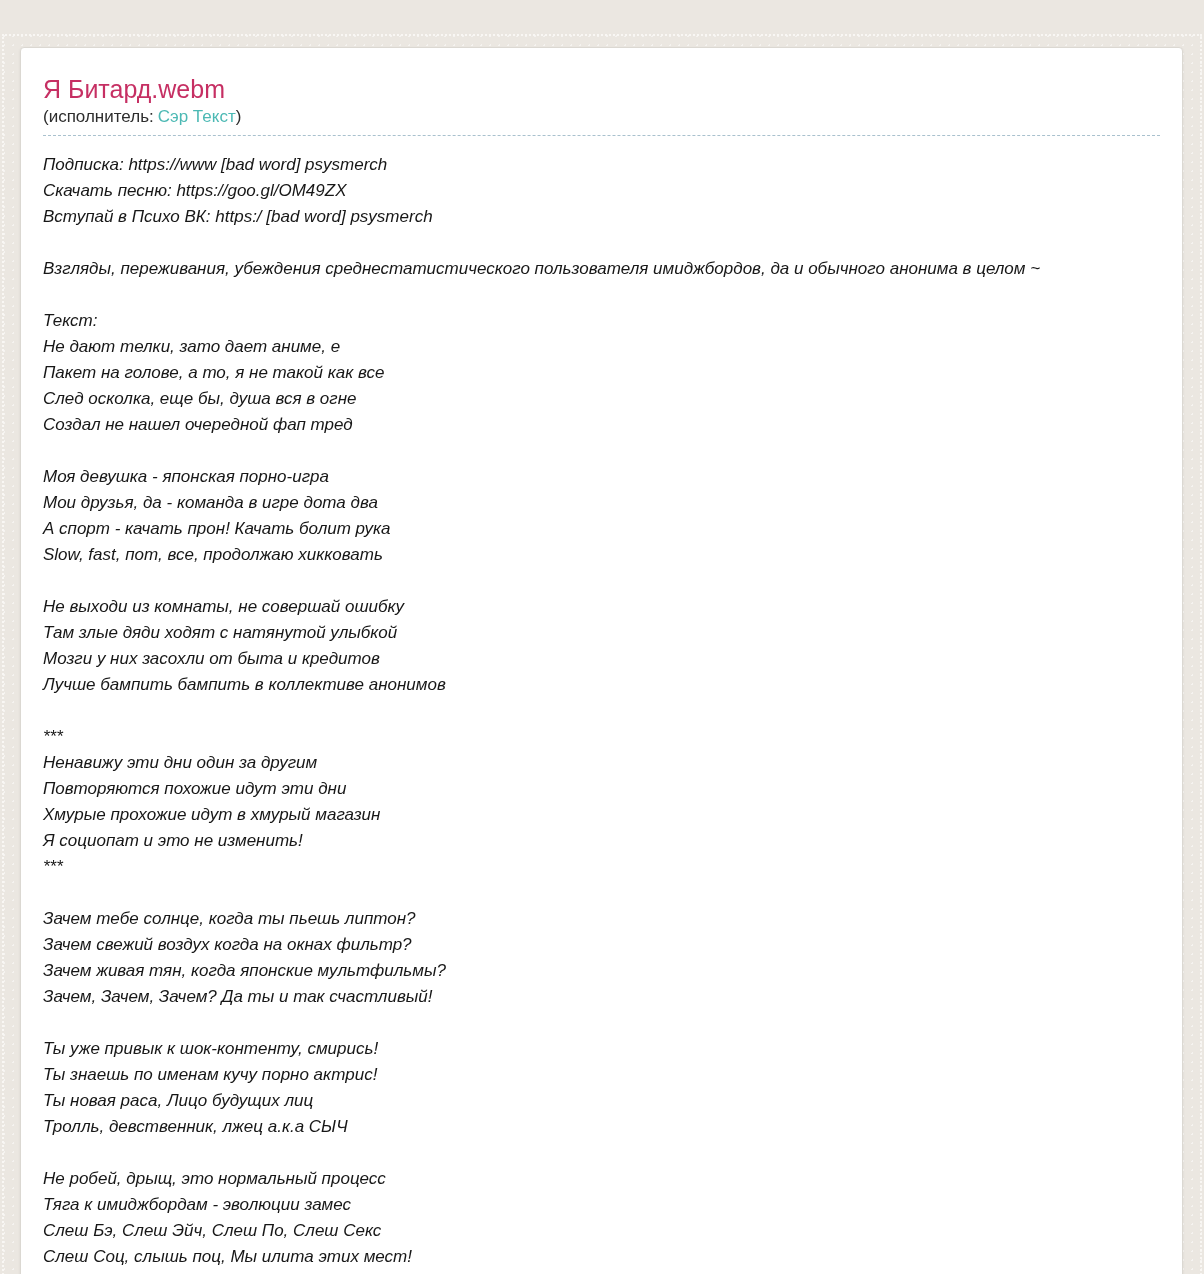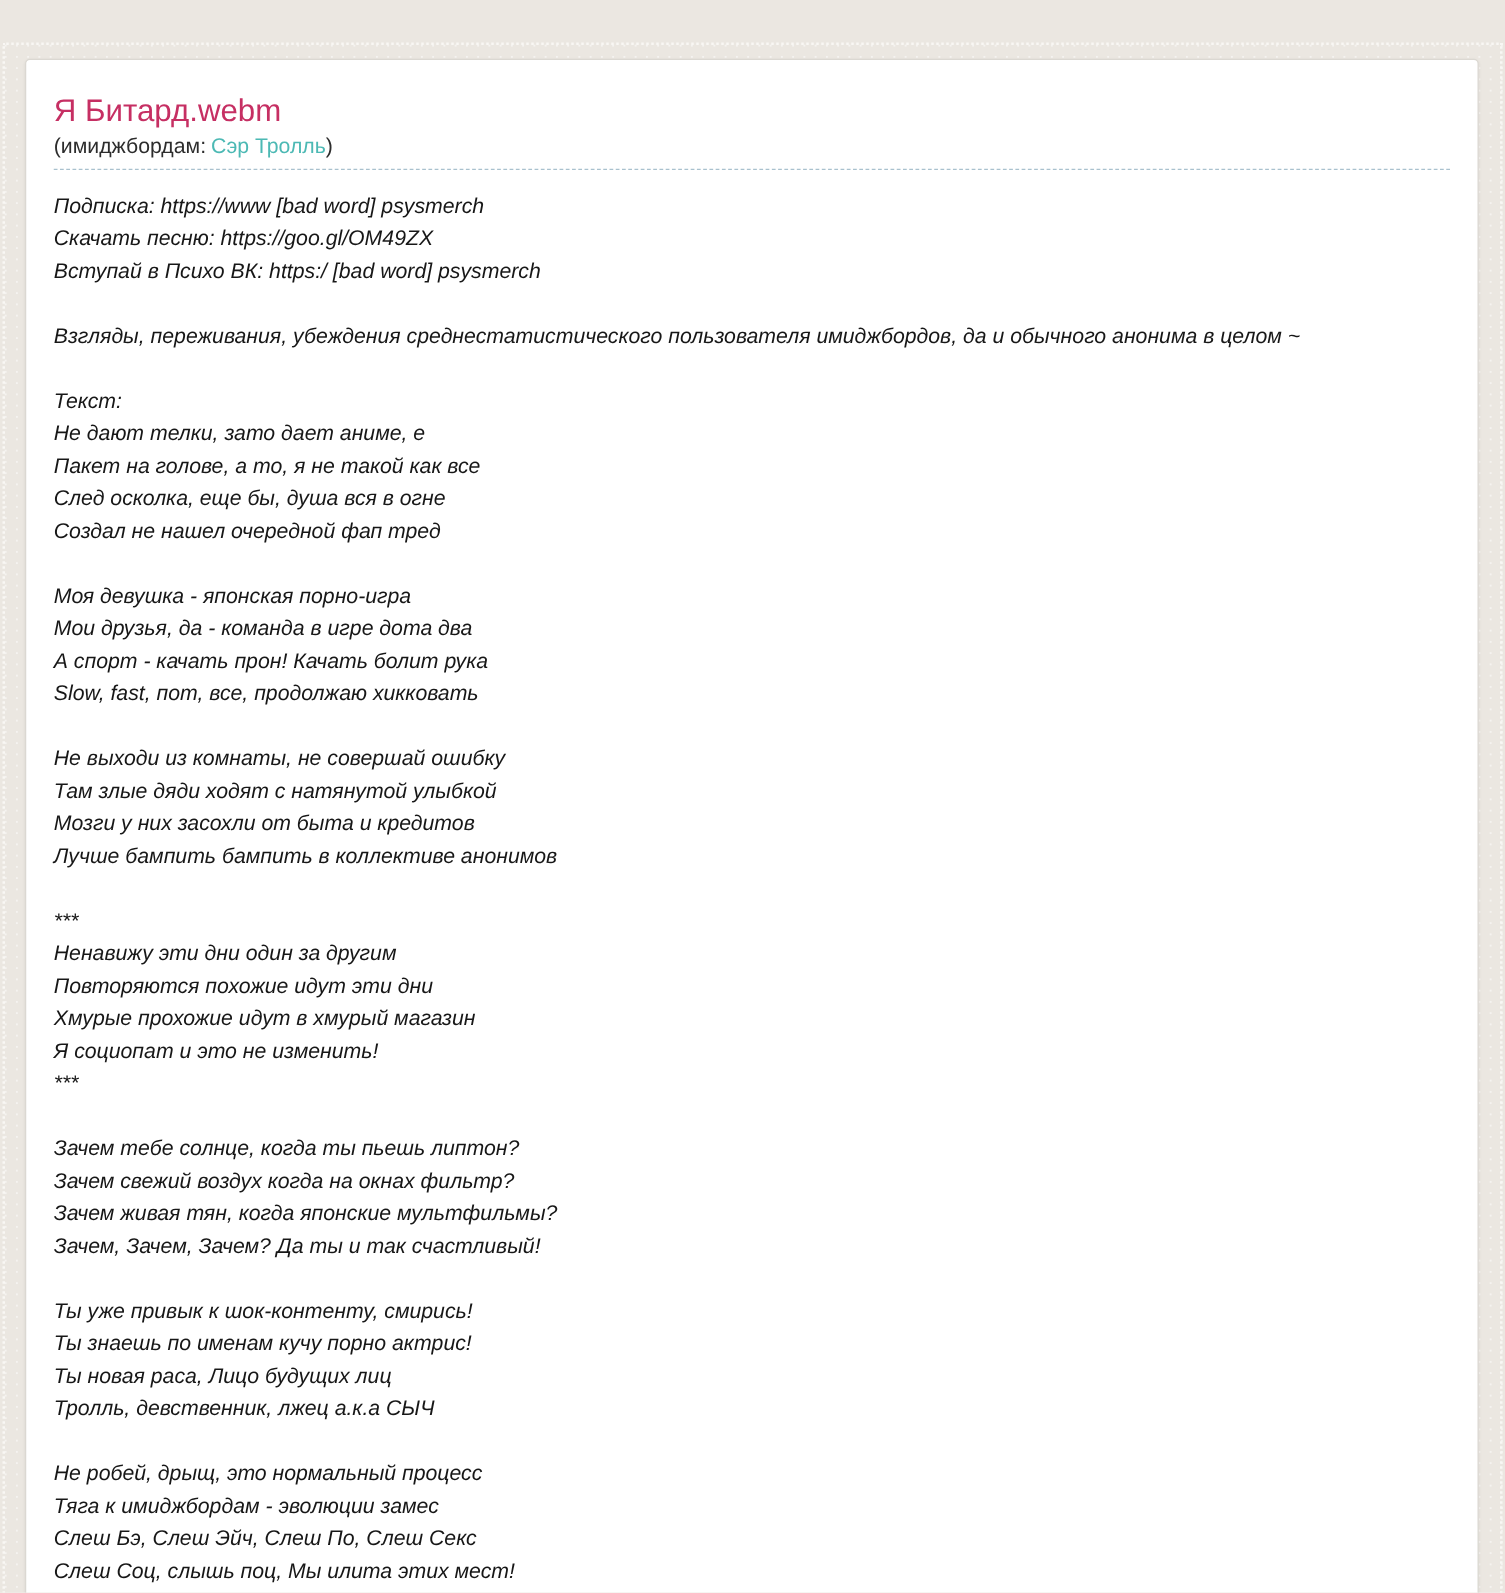--- a/index.html
+++ b/index.html
@@ -72,20 +72,20 @@
 </style>
 </head>
 <body>
 
 <div class="page-frame">
   <div class="card">
 
     <div class="header">
       <h1 class="song-title" style="color: rgb(198, 47, 99);">Я Битард.webm</h1>
       <div class="artist-line">
-        <span>(имиджбордам:</span><a class="artist-link" style="color: rgb(76, 185, 180);">Сэр Тролль</a><span>)</span>
+        <span>(исполнитель:</span><a class="artist-link" style="color: rgb(76, 185, 180);">Сэр Текст</a><span>)</span>
       </div>
     </div>
 
     <div class="lyrics"><div class="lyric-line">Подписка: https://www [bad word] psysmerch</div><div class="lyric-line">Скачать песню: https://goo.gl/OM49ZX</div><div class="lyric-line">Вступай в Психо ВК: https:/ [bad word] psysmerch</div><div class="lyric-line">&nbsp;</div><div class="lyric-line">Взгляды, переживания, убеждения среднестатистического пользователя имиджбордов, да и обычного анонима в целом ~</div><div class="lyric-line">&nbsp;</div><div class="lyric-line">Текст:</div><div class="lyric-line">Не дают телки, зато дает аниме, е</div><div class="lyric-line">Пакет на голове, а то, я не такой как все</div><div class="lyric-line">След осколка, еще бы, душа вся в огне</div><div class="lyric-line">Создал не нашел очередной фап тред</div><div class="lyric-line">&nbsp;</div><div class="lyric-line">Моя девушка - японская порно-игра</div><div class="lyric-line">Мои друзья, да - команда в игре дота два</div><div class="lyric-line">А спорт - качать прон! Качать болит рука</div><div class="lyric-line">Slow, fast, пот, все, продолжаю хикковать</div><div class="lyric-line">&nbsp;</div><div class="lyric-line">Не выходи из комнаты, не совершай ошибку</div><div class="lyric-line">Там злые дяди ходят с натянутой улыбкой</div><div class="lyric-line">Мозги у них засохли от быта и кредитов</div><div class="lyric-line">Лучше бампить бампить в коллективе анонимов</div><div class="lyric-line">&nbsp;</div><div class="lyric-line">***</div><div class="lyric-line">Ненавижу эти дни один за другим</div><div class="lyric-line">Повторяются похожие идут эти дни</div><div class="lyric-line">Хмурые прохожие идут в хмурый магазин</div><div class="lyric-line">Я социопат и это не изменить!</div><div class="lyric-line">***</div><div class="lyric-line">&nbsp;</div><div class="lyric-line">Зачем тебе солнце, когда ты пьешь липтон?</div><div class="lyric-line">Зачем свежий воздух когда на окнах фильтр?</div><div class="lyric-line">Зачем живая тян, когда японские мультфильмы?</div><div class="lyric-line">Зачем, Зачем, Зачем? Да ты и так счастливый!</div><div class="lyric-line">&nbsp;</div><div class="lyric-line">Ты уже привык к шок-контенту, смирись!</div><div class="lyric-line">Ты знаешь по именам кучу порно актрис!</div><div class="lyric-line">Ты новая раса, Лицо будущих лиц</div><div class="lyric-line">Тролль, девственник, лжец а.к.а СЫЧ</div><div class="lyric-line">&nbsp;</div><div class="lyric-line">Не робей, дрыщ, это нормальный процесс</div><div class="lyric-line">Тяга к имиджбордам - эволюции замес</div><div class="lyric-line">Слеш Бэ, Слеш Эйч, Слеш По, Слеш Секс</div><div class="lyric-line">Слеш Соц, слышь поц, Мы илита этих мест!</div></div>
 
   </div>
 </div>
 
 </body></html>

